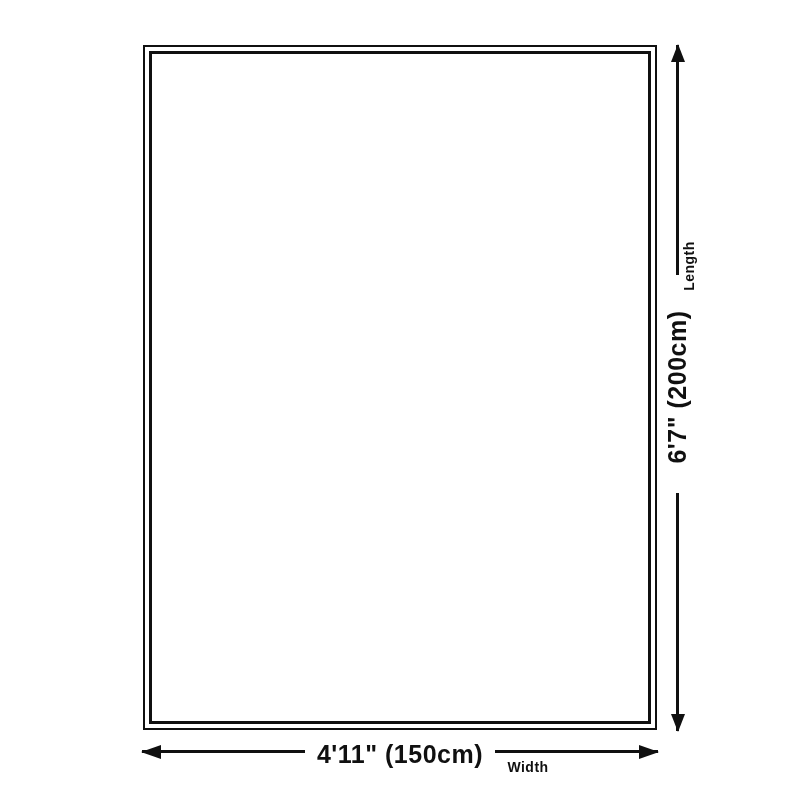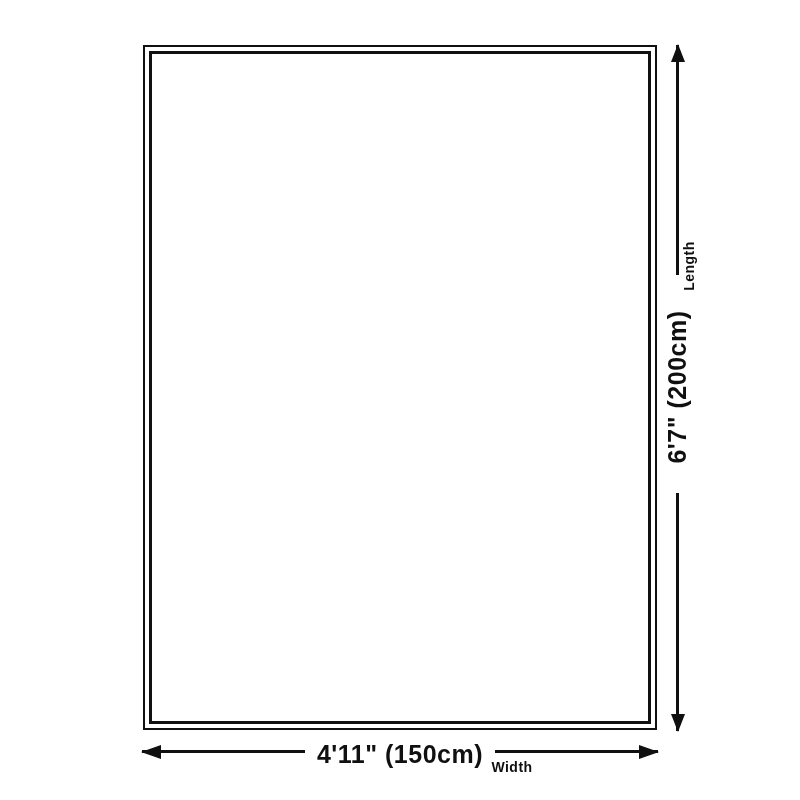--- a/index.html
+++ b/index.html
@@ -75,21 +75,21 @@
     text-align: center;
     white-space: nowrap;
     letter-spacing: 0.5px;
   }
   .rot { transform: rotate(-90deg); transform-origin: center center; }
 
   .length-value { left: 592px; top: 372px; width: 170px; height: 30px; }
   .length-axis  { left: 654px; top: 257px; width: 70px;  height: 18px; }
 
   .width-value  { left: 300px; top: 739px; width: 200px; height: 30px; }
-  .width-axis   { left: 484px; top: 758px; width: 56px;  height: 18px; }
+  .width-axis   { left: 500px; top: 758px; width: 56px;  height: 18px; }
 </style>
 </head>
 <body>
 
 <div class="canvas">
 
   <div class="frame-outer">
     <div class="frame-inner"></div>
   </div>
 

